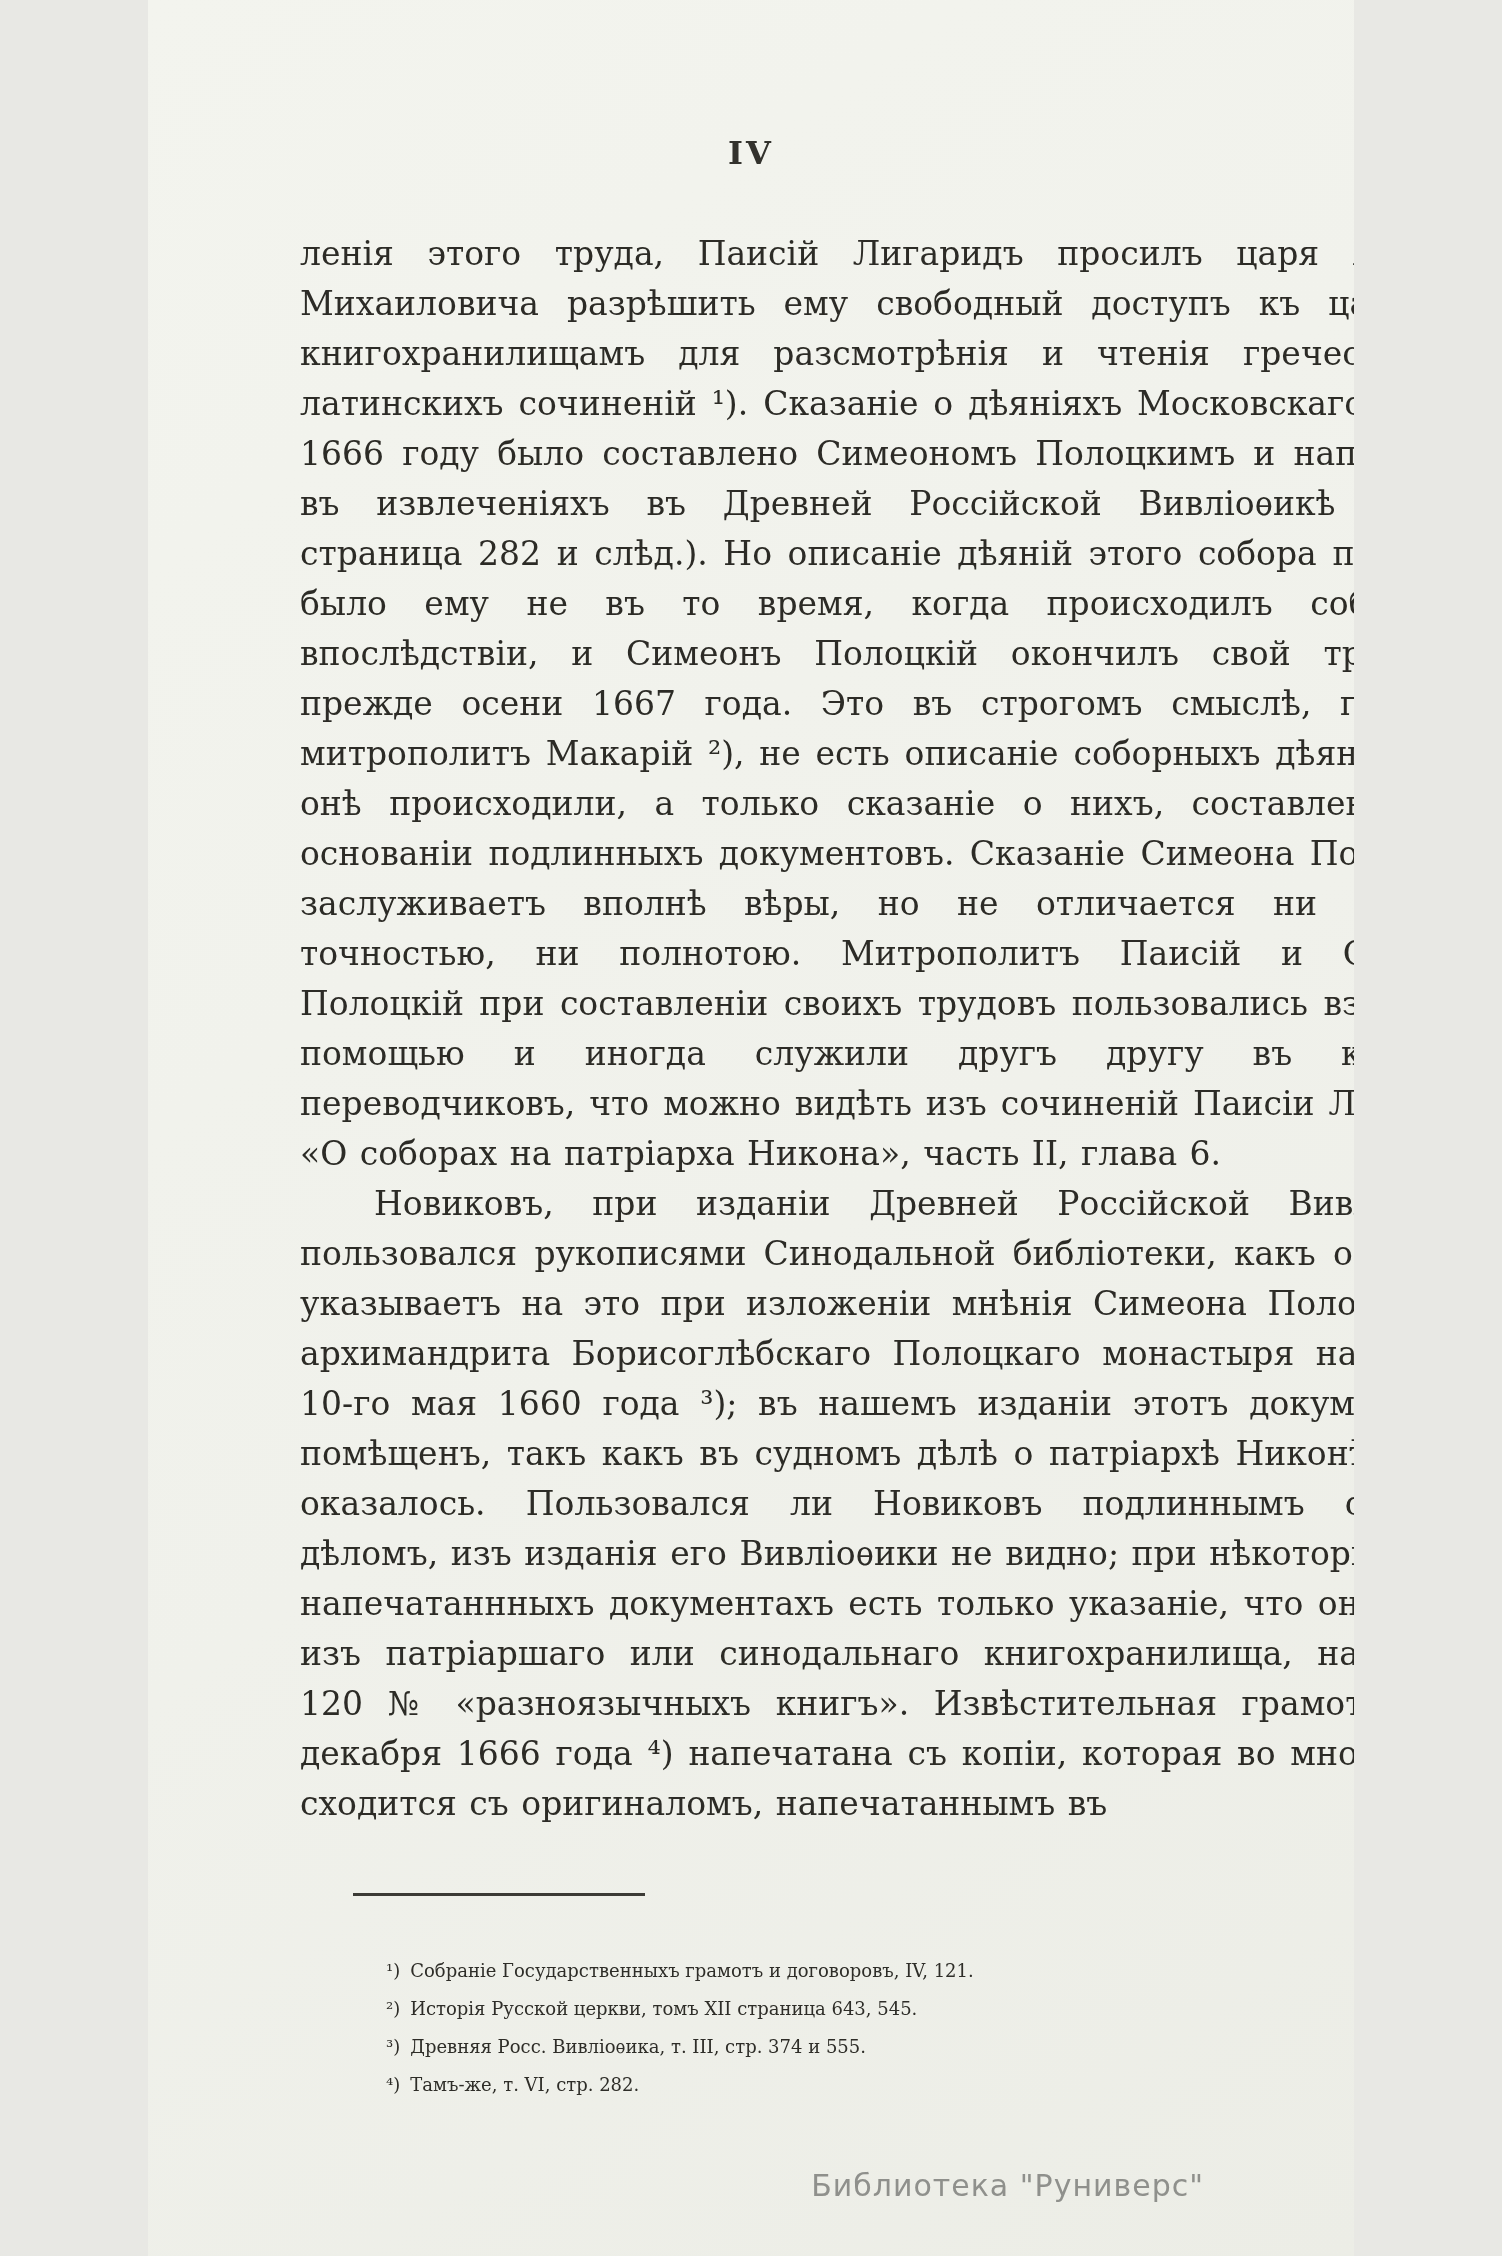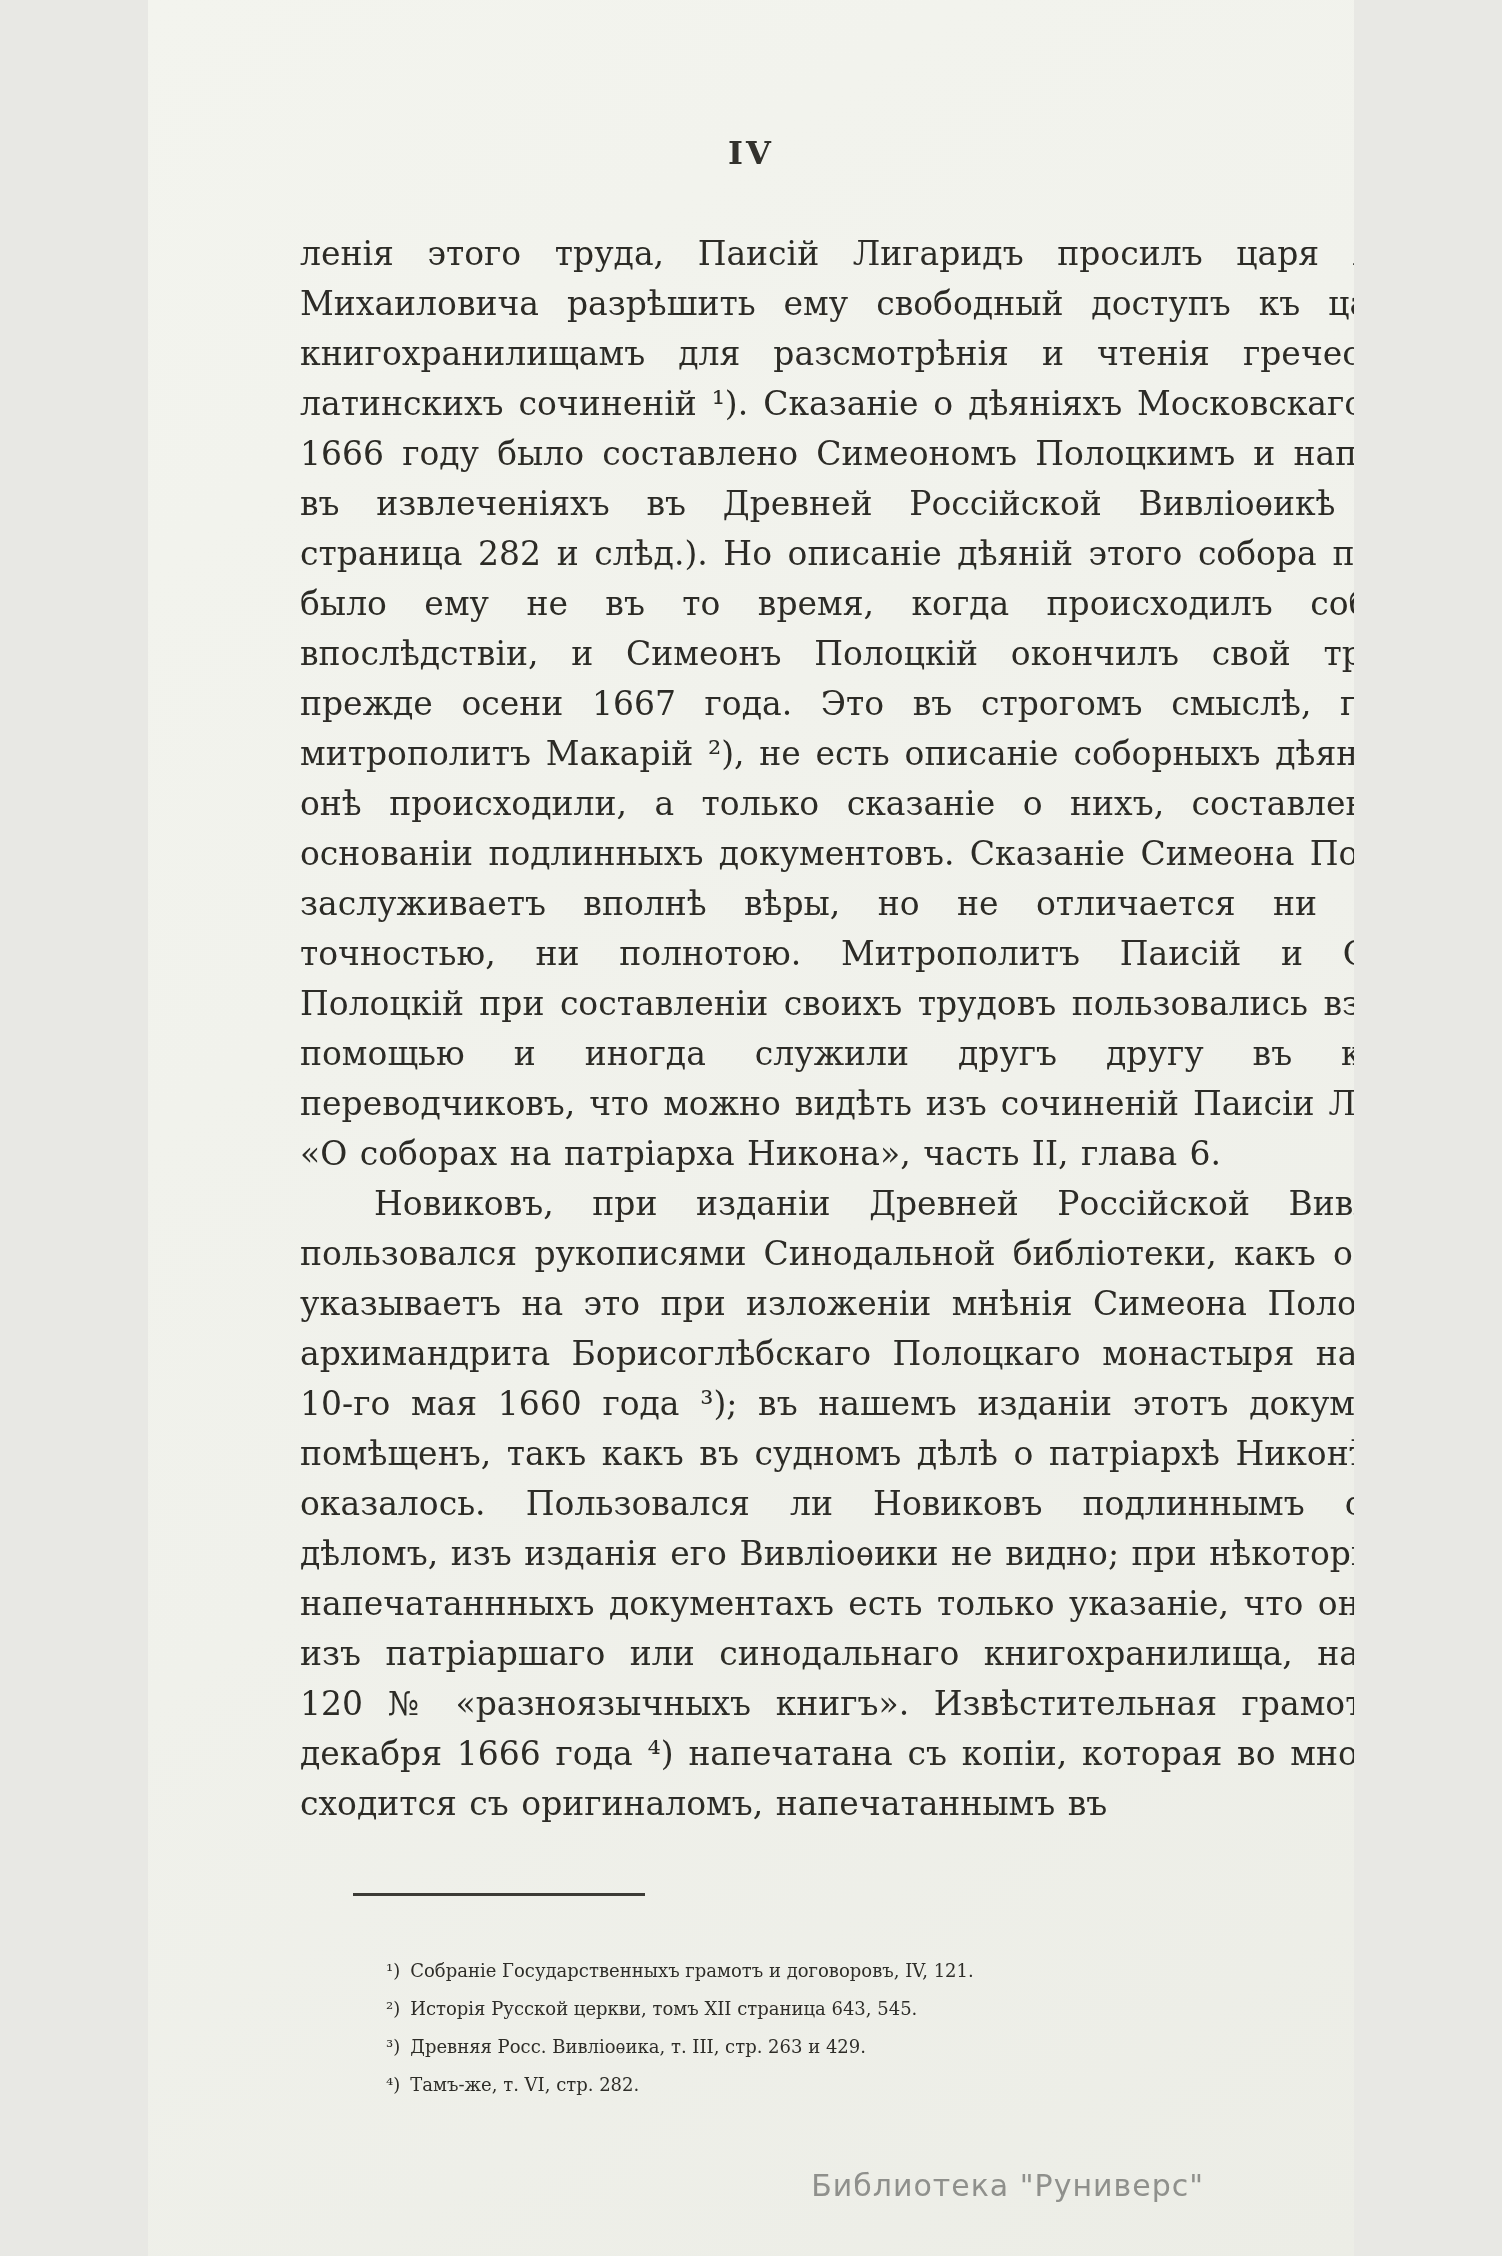--- a/index.html
+++ b/index.html
@@ -95,21 +95,21 @@
   <div class="footnote-rule"></div>
 
   <div class="footnotes">
     <div class="footnote">
       <span class="fn-marker">¹)</span><span>Собраніе Государственныхъ грамотъ и договоровъ, IV, 121.</span>
     </div>
     <div class="footnote">
       <span class="fn-marker">²)</span><span>Исторія Русской церкви, томъ XII страница 643, 545.</span>
     </div>
     <div class="footnote">
-      <span class="fn-marker">³)</span><span>Древняя Росс. Вивліоѳика, т. III, стр. 263 и 429.</span>
+      <span class="fn-marker">³)</span><span>Древняя Росс. Вивліоѳика, т. III, стр. 374 и 555.</span>
     </div>
     <div class="footnote">
       <span class="fn-marker">⁴)</span><span>Тамъ-же, т. VI, стр. 282.</span>
     </div>
   </div>
 
   <div class="watermark">Библиотека "Руниверс"</div>
 
 </div>
 

